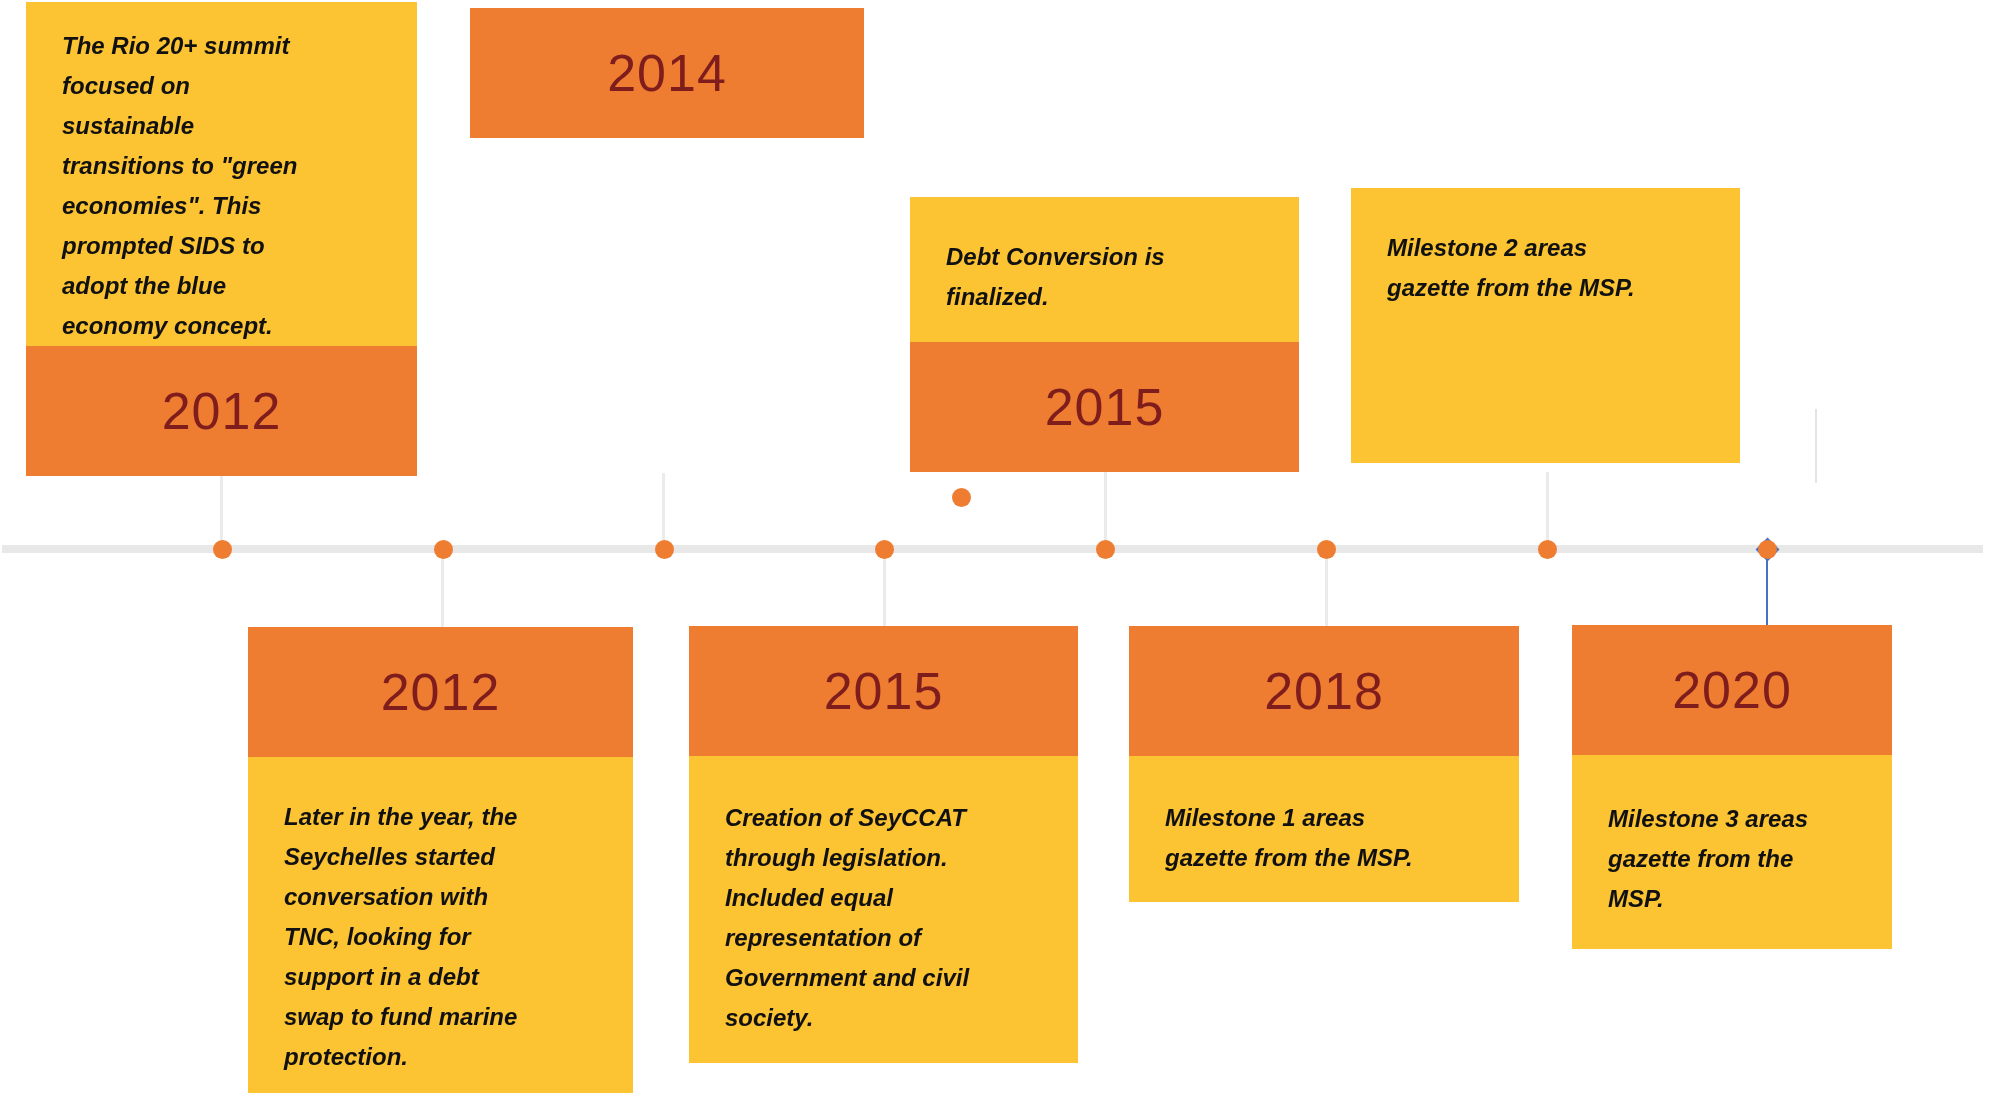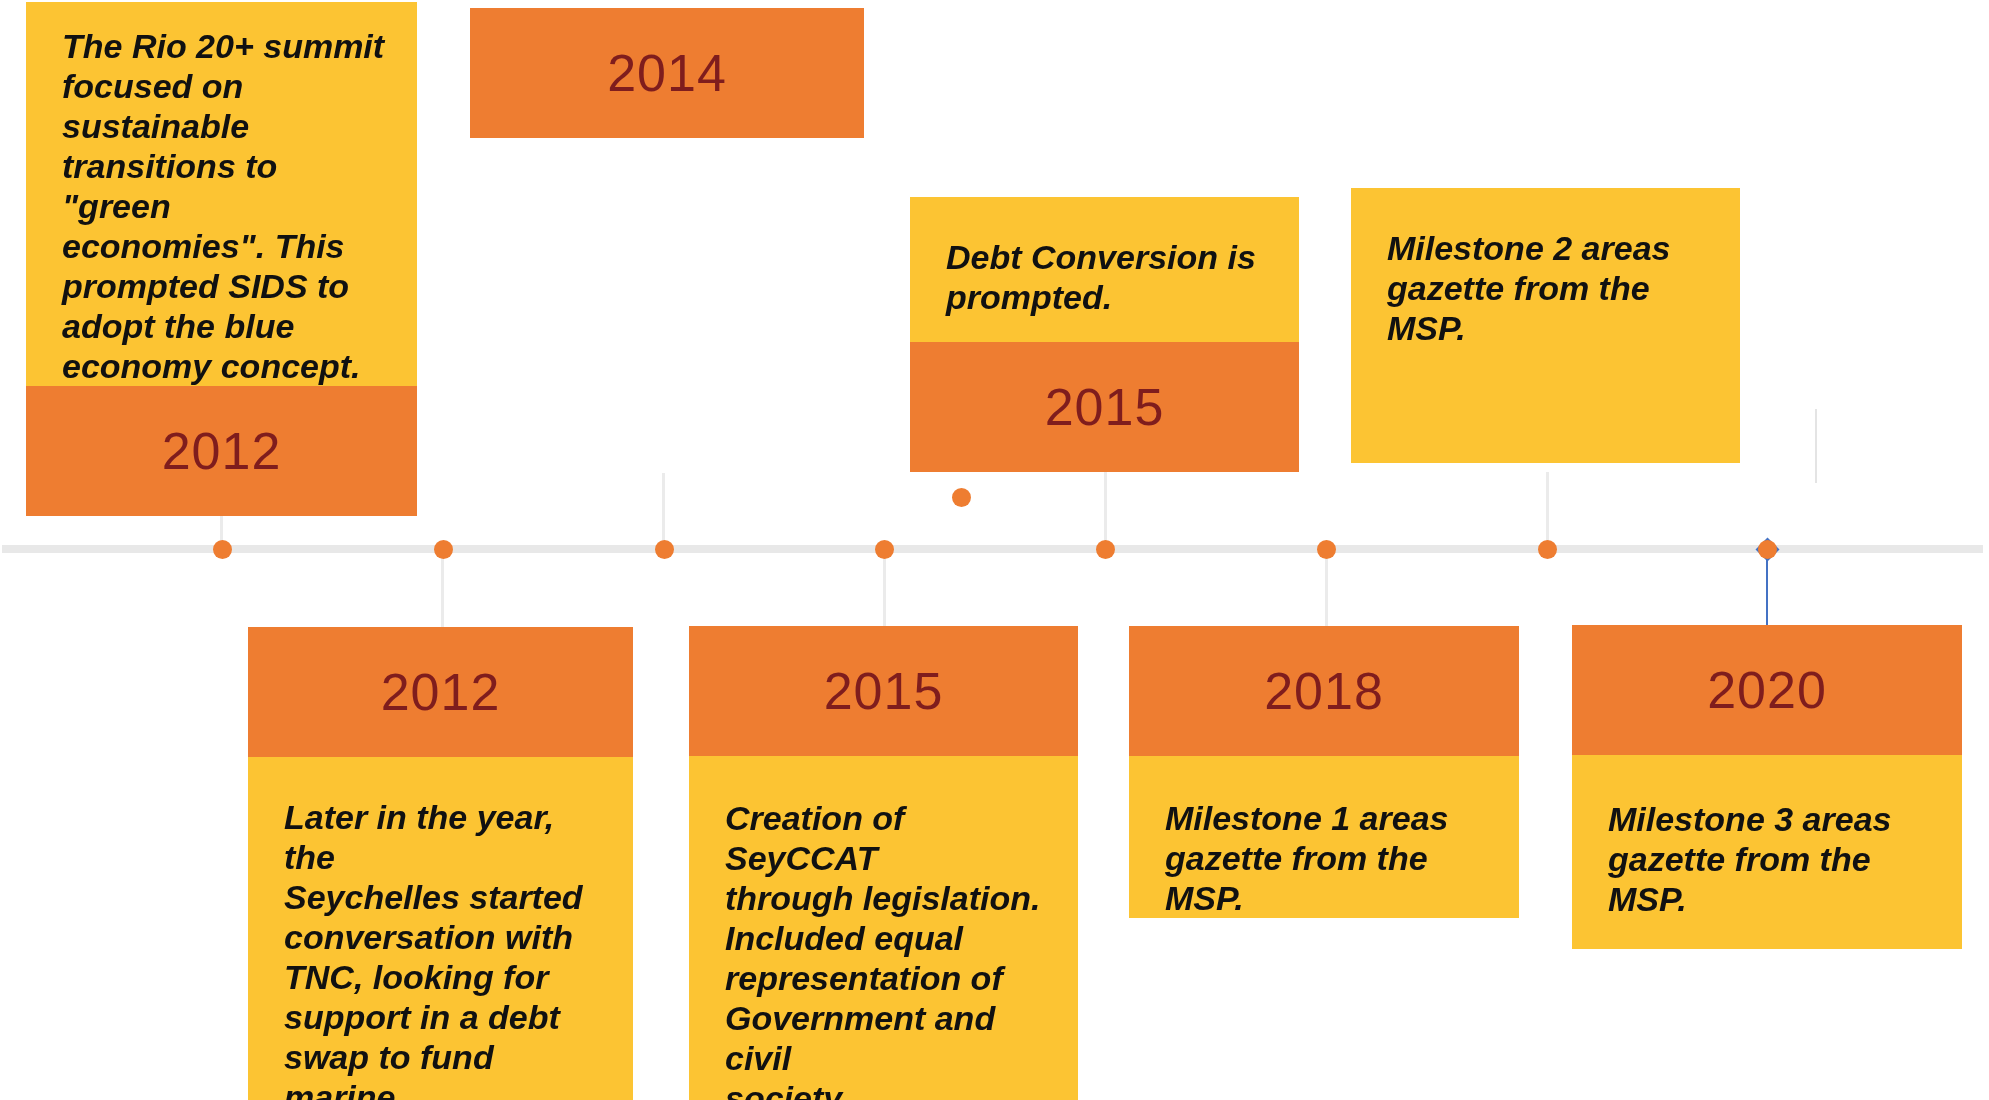--- a/index.html
+++ b/index.html
@@ -2,21 +2,21 @@
 <html><head>
 <meta charset="utf-8">
 <style>
   html,body{margin:0;padding:0;background:#fff;}
   #stage{
     position:relative;width:1989px;height:1100px;background:#ffffff;overflow:hidden;
     font-family:"Liberation Sans", sans-serif;
   }
   .card{position:absolute;display:flex;}
   .card .body{background:#FCC433;box-sizing:border-box;color:#111;
-    font-style:italic;font-weight:700;font-size:34px;line-height:40px;
+    font-style:italic;font-weight:700;font-size:24px;line-height:40px;
     white-space:pre-line;}
   .card .band{background:#EE7D31;height:130px;flex:0 0 130px;display:flex;
     align-items:center;justify-content:center;}
   .card .band .year{color:#7f1d1d;font-size:52px;font-weight:400;letter-spacing:1px;}
   .card.top{flex-direction:column;}
   .card.bottom{flex-direction:column;}
   .card.top .body{flex:1 1 auto;}
   .card.bottom .body{flex:1 1 auto;}
 
   
@@ -29,21 +29,21 @@
   #card-top-2019{left:1351px;top:188px;width:389px;height:275px;}
   #card-top-2019 .body{padding:40px 24px 0 36px;}
 
   
   #card-bottom-2012{left:248px;top:627px;width:385px;height:466px;}
   #card-bottom-2012 .body{padding:40px 24px 0 36px;}
   #card-bottom-2015{left:689px;top:626px;width:389px;height:437px;}
   #card-bottom-2015 .body{padding:42px 24px 0 36px;}
   #card-bottom-2018{left:1129px;top:626px;width:390px;height:276px;}
   #card-bottom-2018 .body{padding:42px 25px 0 36px;}
-  #card-bottom-2020{left:1572px;top:625px;width:390px;height:324px;}
+  #card-bottom-2020{left:1572px;top:625px;width:320px;height:324px;}
   #card-bottom-2020 .body{padding:44px 24px 0 36px;}
 
   
   .tl-line{position:absolute;left:2px;top:545px;width:1981px;height:8px;background:#E8E8E8;}
   .dot{position:absolute;width:19px;height:19px;border-radius:50%;background:#EE7D31;}
   .conn{position:absolute;width:3px;background:#EBEBEB;}
   .conn.up{top:473px;height:72px;}
   .conn.up.short{top:472px;height:73px;}
   .conn.down{top:553px;height:74px;}
   .stray{position:absolute;left:1815px;top:409px;width:2px;height:74px;background:#E4E4E4;}
@@ -98,21 +98,21 @@
   </div>
 
   <div class="card top" id="card-top-2014">
     <div class="band">
       <span class="year">2014</span>
     </div>
   </div>
 
   <div class="card top" id="card-top-2015">
     <div class="body">Debt Conversion is
-prompted.</div>
+finalized.</div>
     <div class="band">
       <span class="year">2015</span>
     </div>
   </div>
 
   <div class="card top" id="card-top-2019">
     <div class="body">Milestone 2 areas
 gazette from the MSP.</div>
   </div>
 

